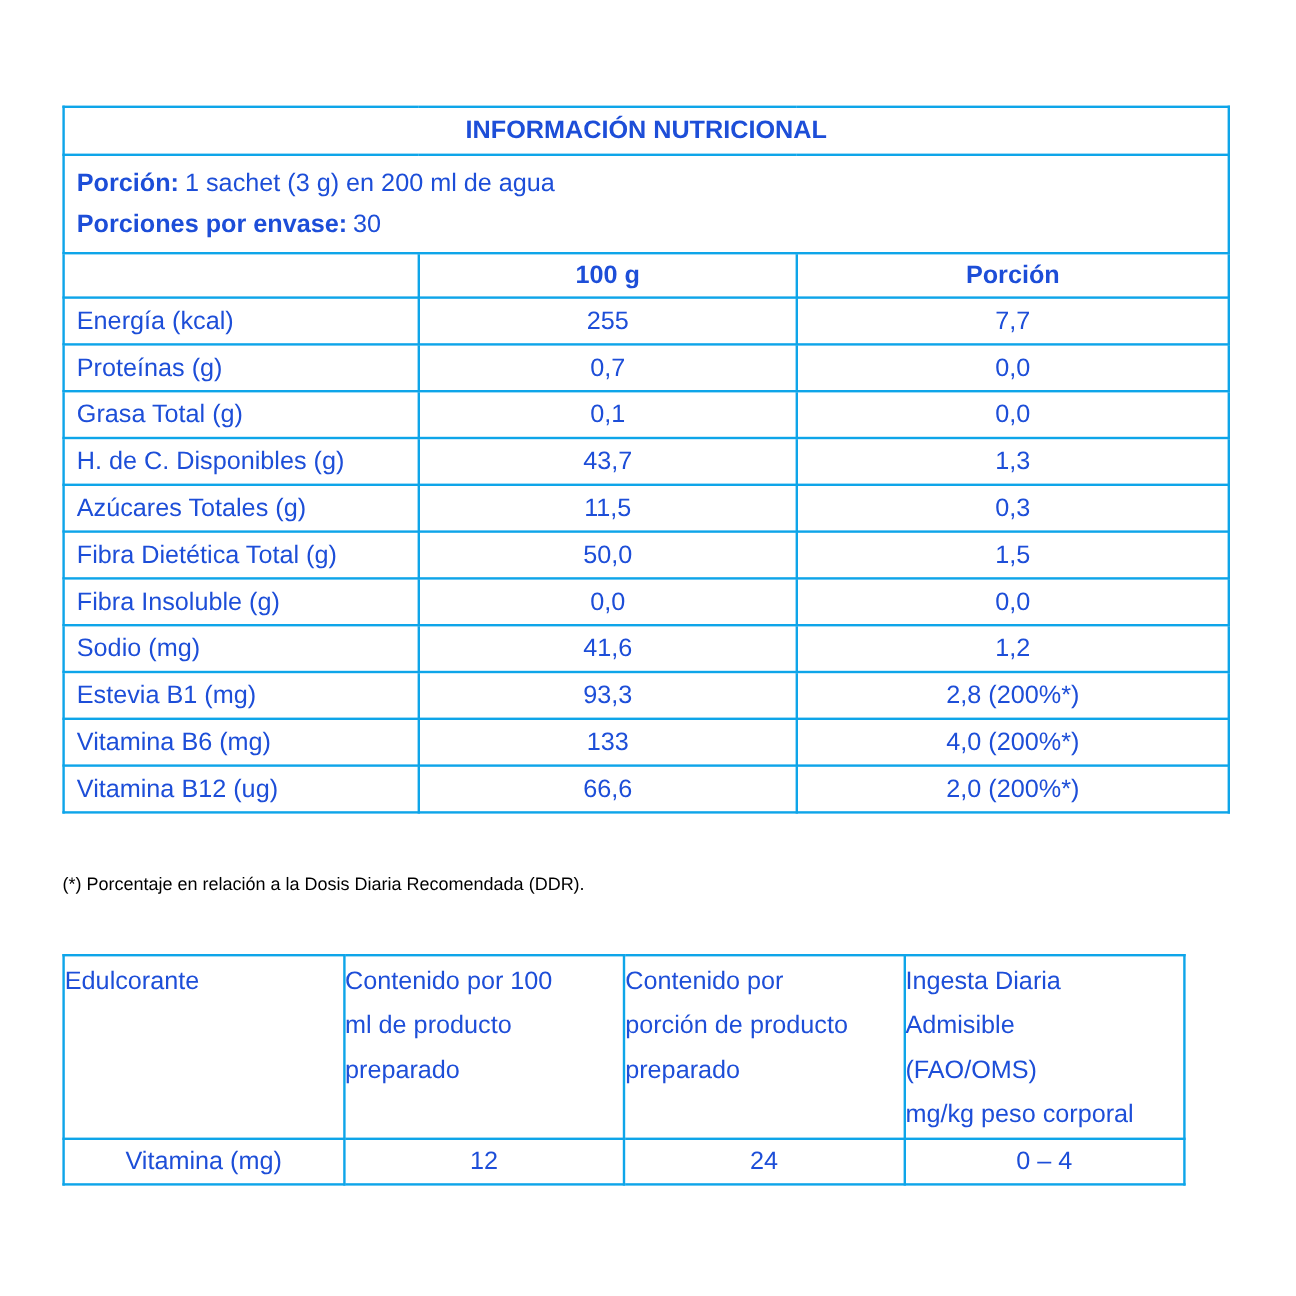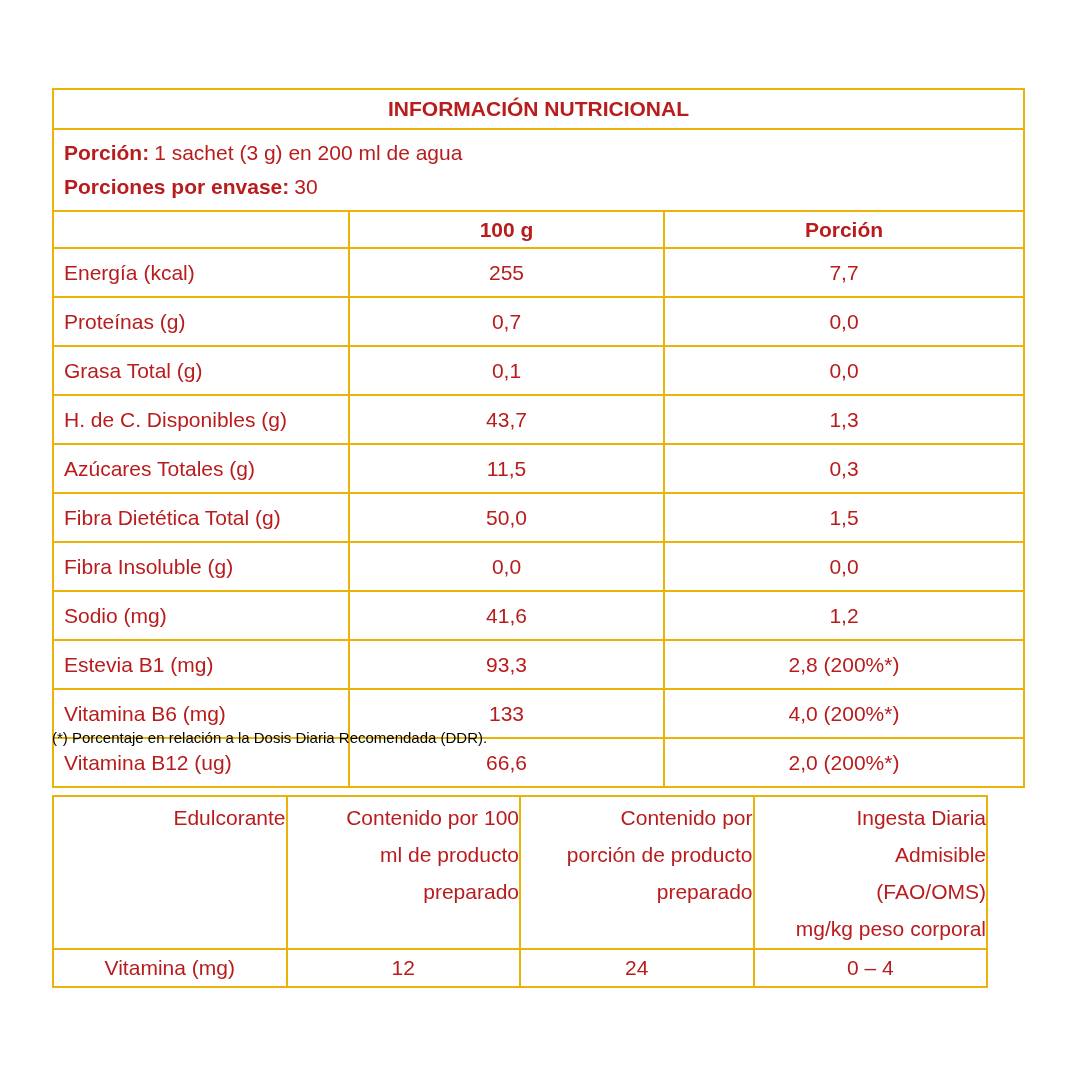--- a/index.html
+++ b/index.html
@@ -6,43 +6,43 @@
   html, body { background: #ffffff; }
   body {
     width: 1080px; height: 1080px;
     font-family: "Liberation Sans", sans-serif;
     color: #000000;
     position: relative;
   }
   .page { position: relative; width: 1080px; height: 1080px; background: #ffffff; }
 
   table { border-collapse: collapse; table-layout: fixed; position: absolute; background: #ffffff; }
-  th, td { border: 2px solid #eab308; font-size: 21px; color: #b91c1c; margin-top: 42px; }
+  th, td { border: 2px solid #0ea5e9; font-size: 21px; color: #1d4ed8; margin-top: 42px; }
 
   
   .main-table { left: 52px; top: 88px; width: 971px; }
   .main-table .title-cell { height: 40px; text-align: center; font-weight: bold; vertical-align: middle; }
   .main-table .serving-cell { height: 82px; text-align: left; vertical-align: middle; padding: 6px 10px; }
   .serving-line { line-height: 34px; }
   .serving-line .lbl { font-weight: bold; }
   .serving-line .val { margin-left: 5px; font-weight: normal; }
   .main-table .colhead-cell { height: 37px; text-align: center; font-weight: bold; vertical-align: middle; }
-  .main-table .data-row td { height: 49px; vertical-align: middle; }
+  .main-table .data-row td { height: 39px; vertical-align: middle; }
   .main-table .data-row td.lbl-cell { text-align: left; padding-left: 10px; }
   .main-table .data-row td.val-cell { text-align: center; }
 
   
   .footnote {
     position: absolute; left: 52px; top: 724px;
     font-size: 15px; line-height: 28px; color: #000000;
   }
 
   
   .sweetener-table { left: 52px; top: 795px; width: 936px; }
-  .sweetener-table th { height: 153px; font-weight: normal; text-align: right; vertical-align: top; padding-top: 2px; }
+  .sweetener-table th { height: 153px; font-weight: normal; text-align: left; vertical-align: top; padding-top: 2px; }
   .sweetener-table .hline { line-height: 37px; font-size: 21px; }
   .sweetener-table .data-row td { height: 38px; text-align: center; vertical-align: middle; }
 </style>
 </head>
 <body>
 
 <div class="page">
 
   <table class="main-table">
     <colgroup>

